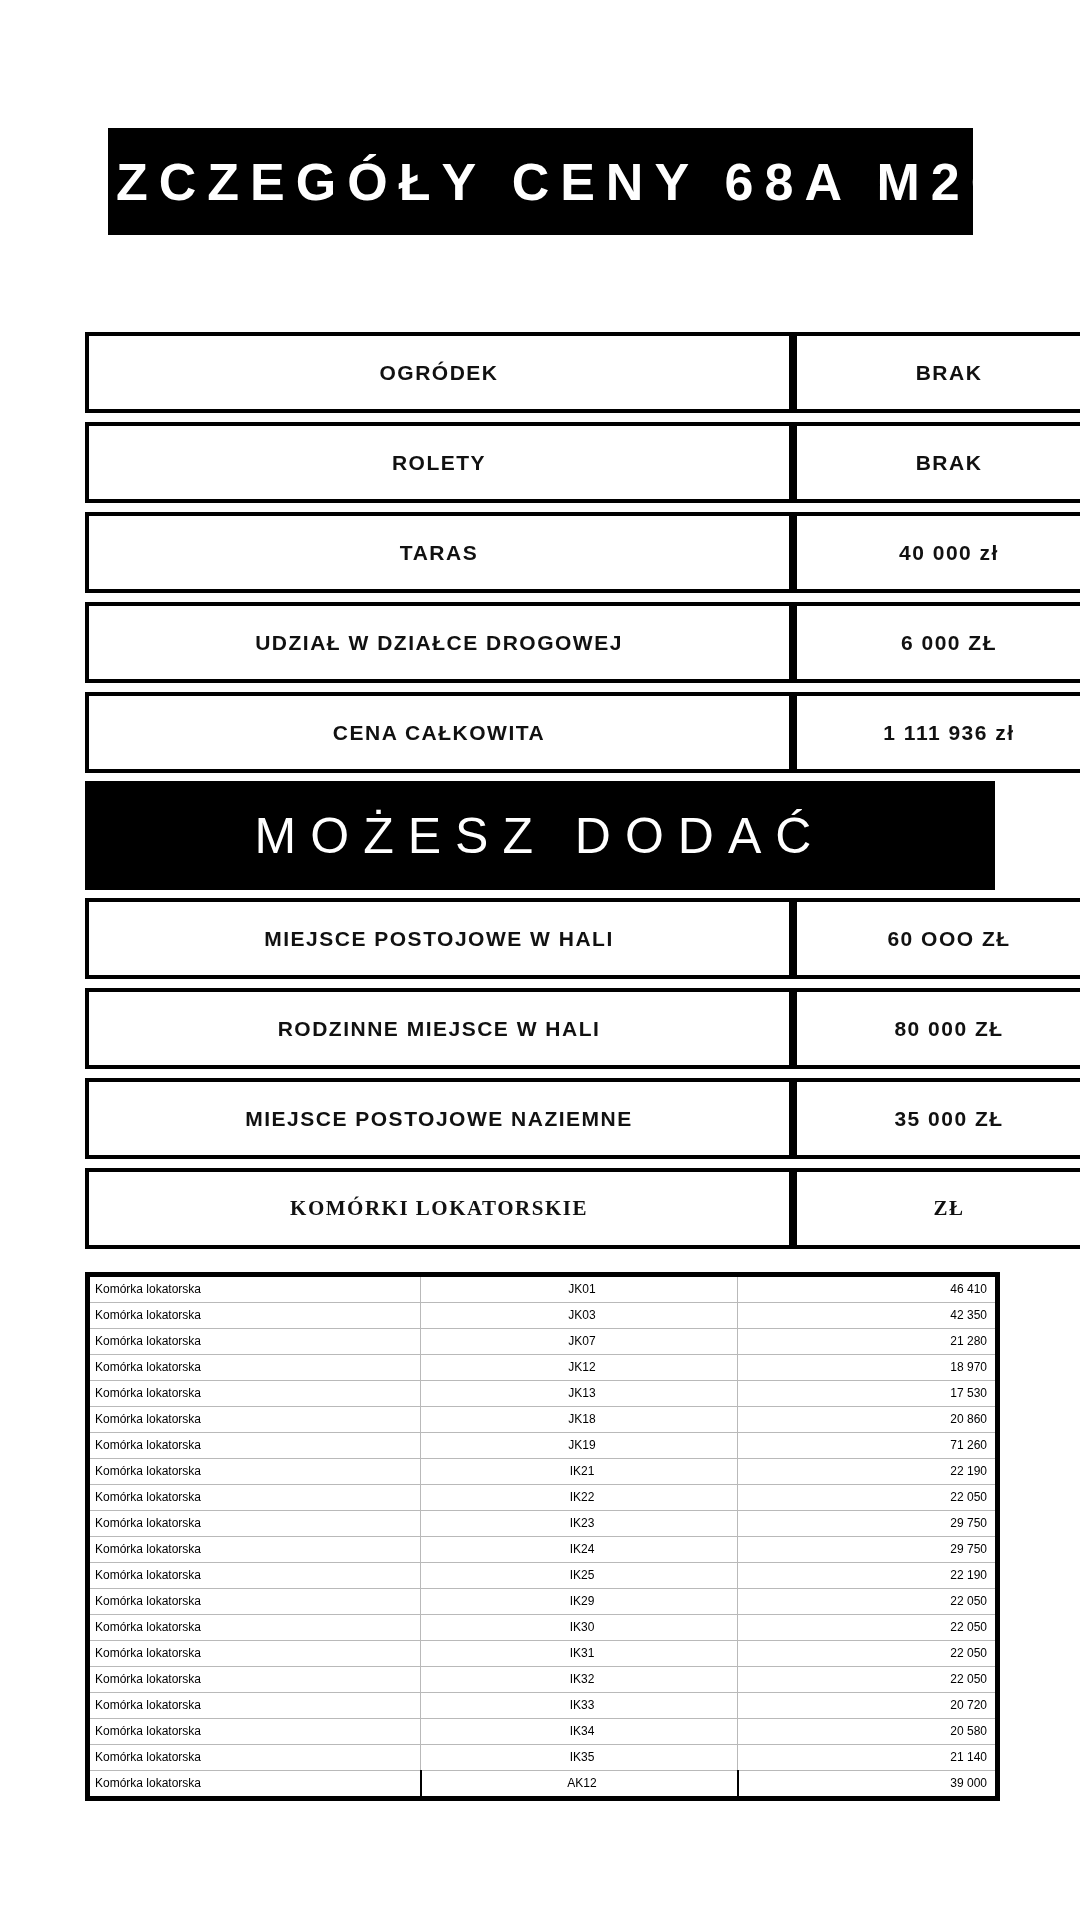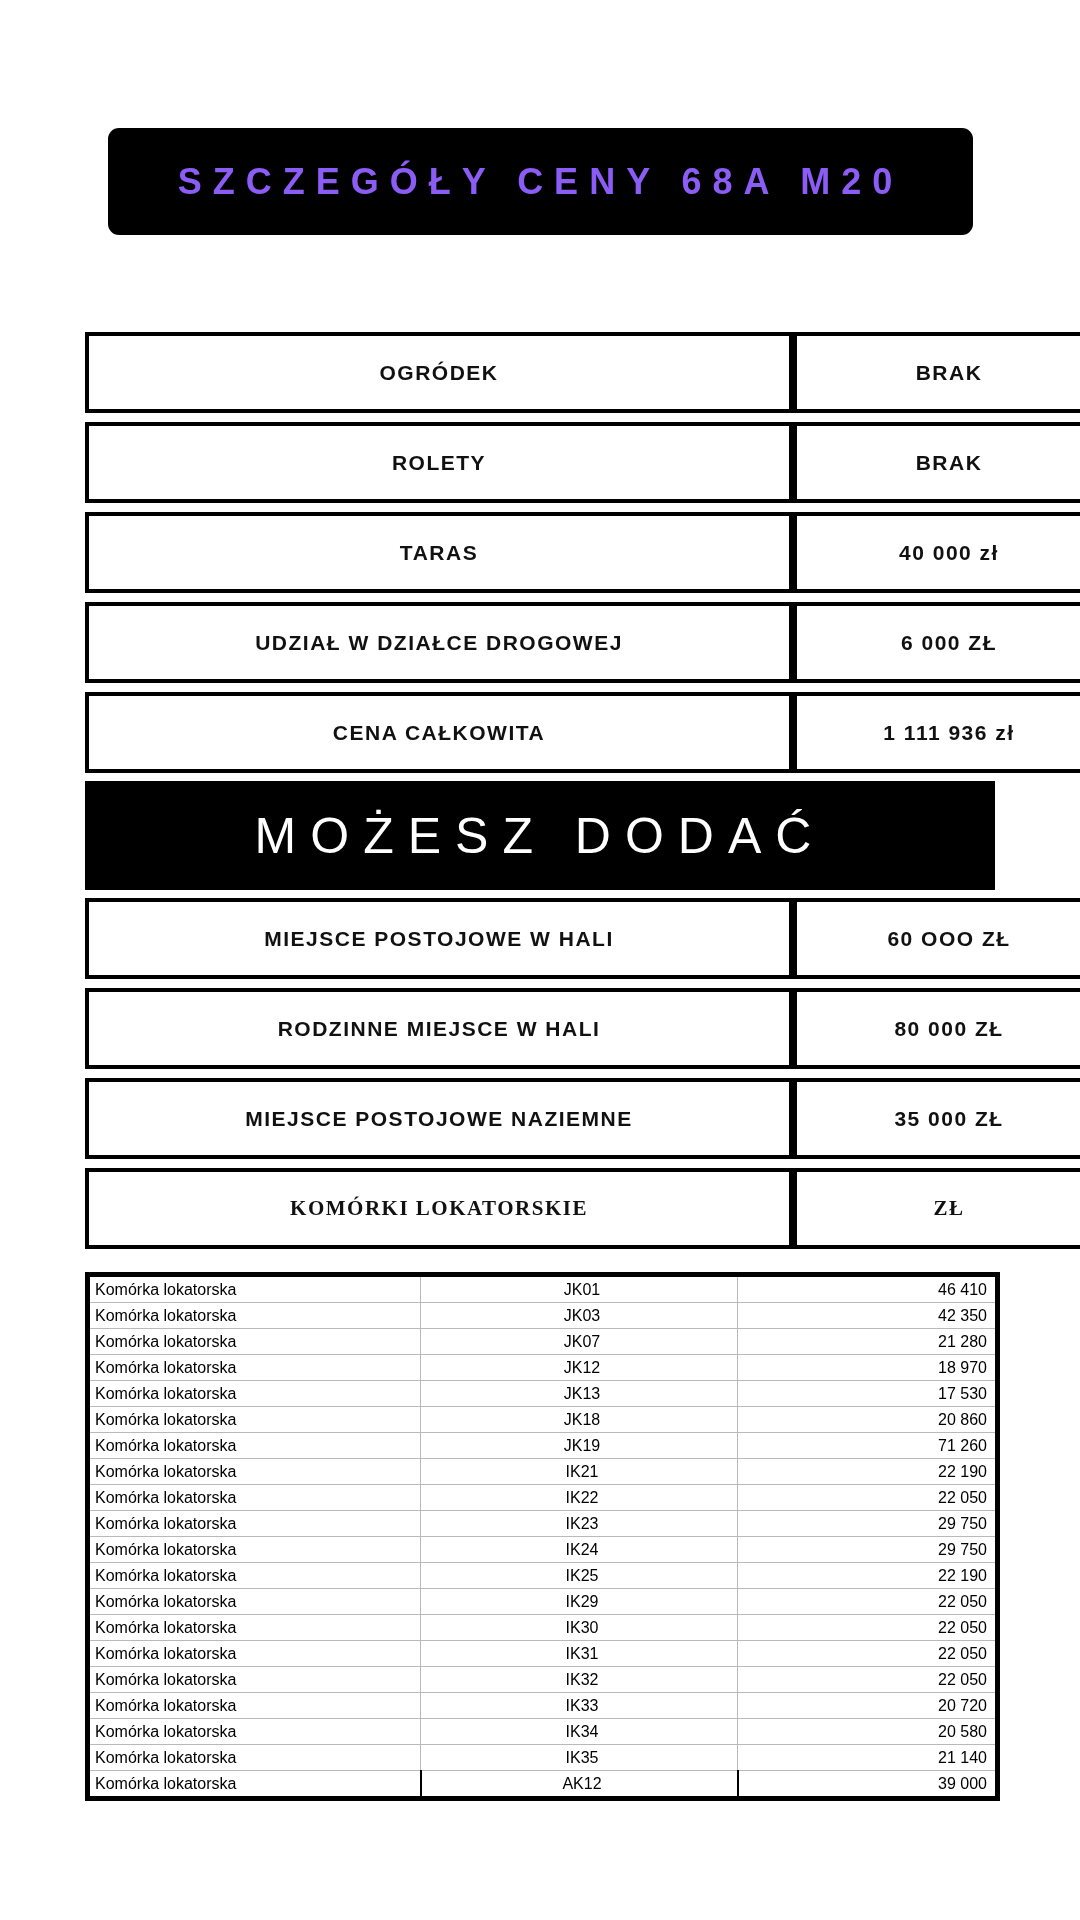--- a/index.html
+++ b/index.html
@@ -11,26 +11,25 @@
     font-family: "Liberation Sans", sans-serif;
     overflow: hidden;
   }
 
   
   .title-banner {
     position: absolute;
     left: 108px; top: 128px;
     width: 865px; height: 107px;
     background: #000000;
-    color: #8b5cf6;
+    color: #ffffff;
     display: flex; align-items: center; justify-content: center;
-    font-size: 36px; font-weight: 700;
+    font-size: 52px; font-weight: 700;
     letter-spacing: 11px;
     white-space: nowrap;
-    border-radius: 11px;
   }
 
   
   .box-row {
     position: absolute;
     left: 85px;
     width: 1020px; height: 81px;
     display: flex;
   }
   .box {
@@ -71,21 +70,21 @@
 
   
   .storage-table {
     position: absolute;
     left: 85px; top: 1272px;
     width: 910px;
     border-collapse: collapse;
     table-layout: fixed;
     background: #ffffff;
     border: 5px solid #000000;
-    font-size: 16px;
+    font-size: 12px;
     color: #000000;
   }
   .storage-table td {
     border: 1px solid #b9b9b9;
     height: 25px;
     line-height: 25px;
     padding: 0;
     vertical-align: middle;
     white-space: nowrap;
     overflow: hidden;

